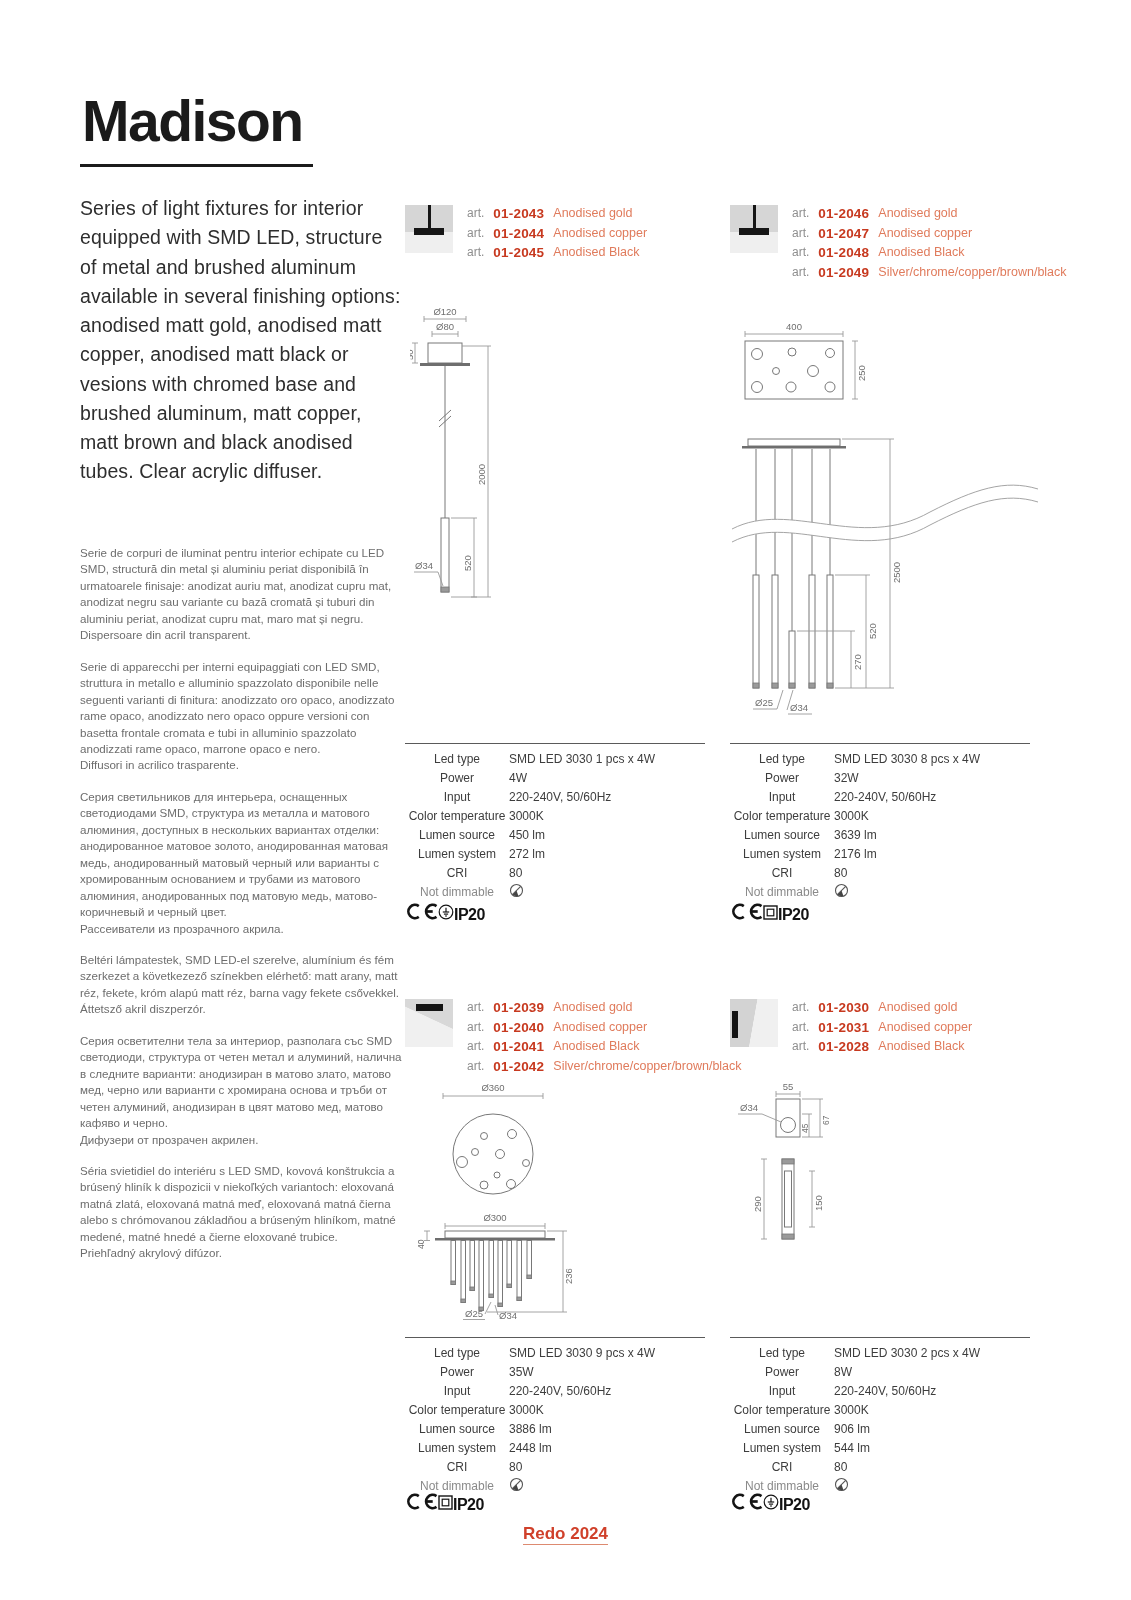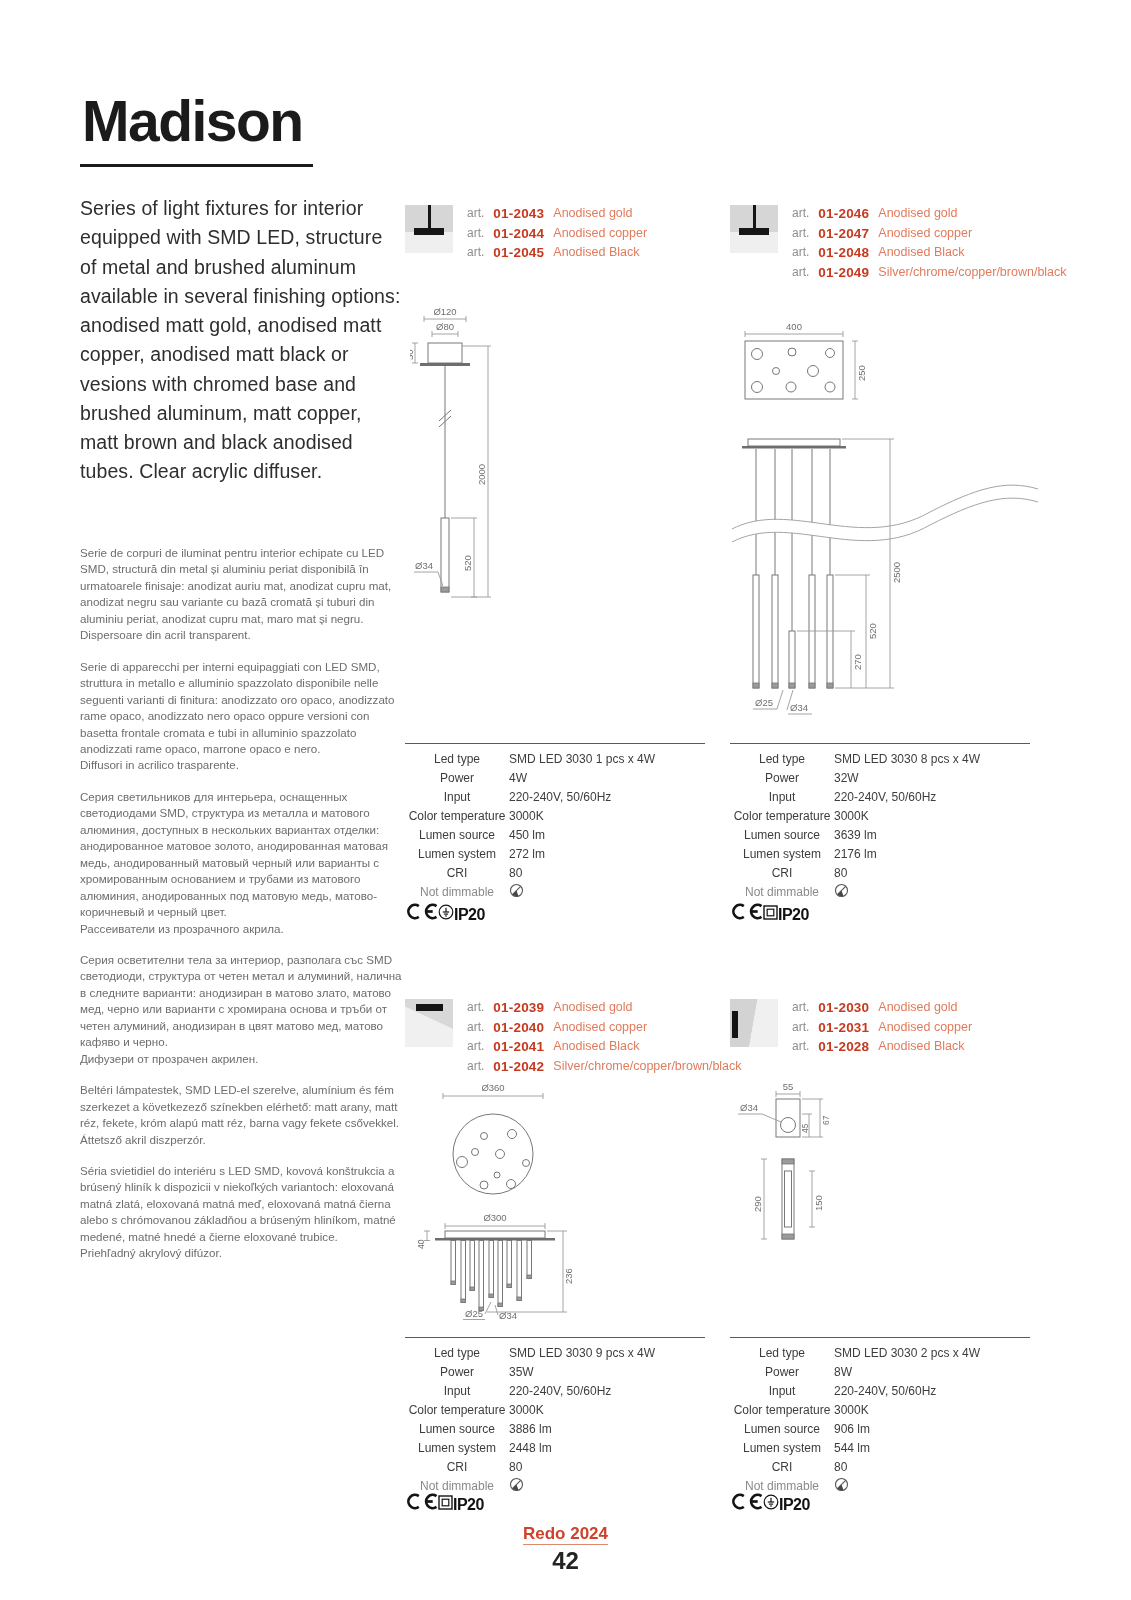--- a/index.html
+++ b/index.html
@@ -73,24 +73,24 @@
 
   <div class="intro-en">Series of light fixtures for interior equipped with SMD LED, structure of metal and brushed aluminum available in several finishing options: anodised matt gold, anodised matt copper, anodised matt black or vesions with chromed base and brushed aluminum, matt copper, matt brown and black anodised tubes. Clear acrylic diffuser.</div>
 
   <div class="ml-col">
     <p>Serie de corpuri de iluminat pentru interior echipate cu LED SMD, structură din metal și aluminiu periat disponibilă în urmatoarele finisaje: anodizat auriu mat, anodizat cupru mat, anodizat negru sau variante cu bază cromată și tuburi din aluminiu periat, anodizat cupru mat, maro mat și negru.
 Dispersoare din acril transparent.</p>
     <p>Serie di apparecchi per interni equipaggiati con LED SMD, struttura in metallo e alluminio spazzolato disponibile nelle seguenti varianti di finitura: anodizzato oro opaco, anodizzato rame opaco, anodizzato nero opaco oppure versioni con basetta frontale cromata e tubi in alluminio spazzolato anodizzati rame opaco, marrone opaco e nero.
 Diffusori in acrilico trasparente.</p>
     <p>Серия светильников для интерьера, оснащенных светодиодами SMD, структура из металла и матового алюминия, доступных в нескольких вариантах отделки: анодированное матовое золото, анодированная матовая медь, анодированный матовый черный или варианты с хромированным основанием и трубами из матового алюминия, анодированных под матовую медь, матово-коричневый и черный цвет.
 Рассеиватели из прозрачного акрила.</p>
+    <p>Beltéri lámpatestek, SMD LED-el szerelve, alumínium és fém szerkezet a következező színekben elérhető: matt arany, matt réz, fekete, króm alapú matt réz, barna vagy fekete csővekkel.
+Áttetsző akril diszperzór.</p>
     <p>Серия осветителни тела за интериор, разполага със SMD светодиоди, структура от четен метал и алуминий, налична в следните варианти: анодизиран в матово злато, матово мед, черно или варианти с хромирана основа и тръби от четен алуминий, анодизиран в цвят матово мед, матово кафяво и черно.
 Дифузери от прозрачен акрилен.</p>
-    <p>Beltéri lámpatestek, SMD LED-el szerelve, alumínium és fém szerkezet a következező színekben elérhető: matt arany, matt réz, fekete, króm alapú matt réz, barna vagy fekete csővekkel.
-Áttetsző akril diszperzór.</p>
     <p>Séria svietidiel do interiéru s LED SMD, kovová konštrukcia a brúsený hliník k dispozicii v niekoľkých variantoch: eloxovaná matná zlatá, eloxovaná matná meď, eloxovaná matná čierna alebo s chrómovanou základňou a brúseným hliníkom, matné medené, matné hnedé a čierne eloxované trubice.
 Priehľadný akrylový difúzor.</p>
   </div>
 
   <section class="product" id="p1">
     <div class="articles">
       <div class="thumb thumb-pendant"></div>
       <div class="art-list">
         <div class="art-row">
           <span class="art-label">art.</span>
@@ -580,15 +580,14 @@
             <line x1="8" y1="3.8" x2="8" y2="8" stroke="#141414" stroke-width="1.2"></line>
             <line x1="4.8" y1="8" x2="11.2" y2="8" stroke="#141414" stroke-width="1.2"></line>
             <line x1="5.9" y1="10.1" x2="10.1" y2="10.1" stroke="#141414" stroke-width="1.2"></line>
             <line x1="7" y1="12" x2="9" y2="12" stroke="#141414" stroke-width="1.2"></line>
           </svg></span>
       <span class="ip">IP20</span>
     </div>
   </section>
 
   <div class="footer-brand"><span>Redo 2024</span></div>
-  <div class="footer-page">42</div>
 
 </div>
 
 </body></html>

